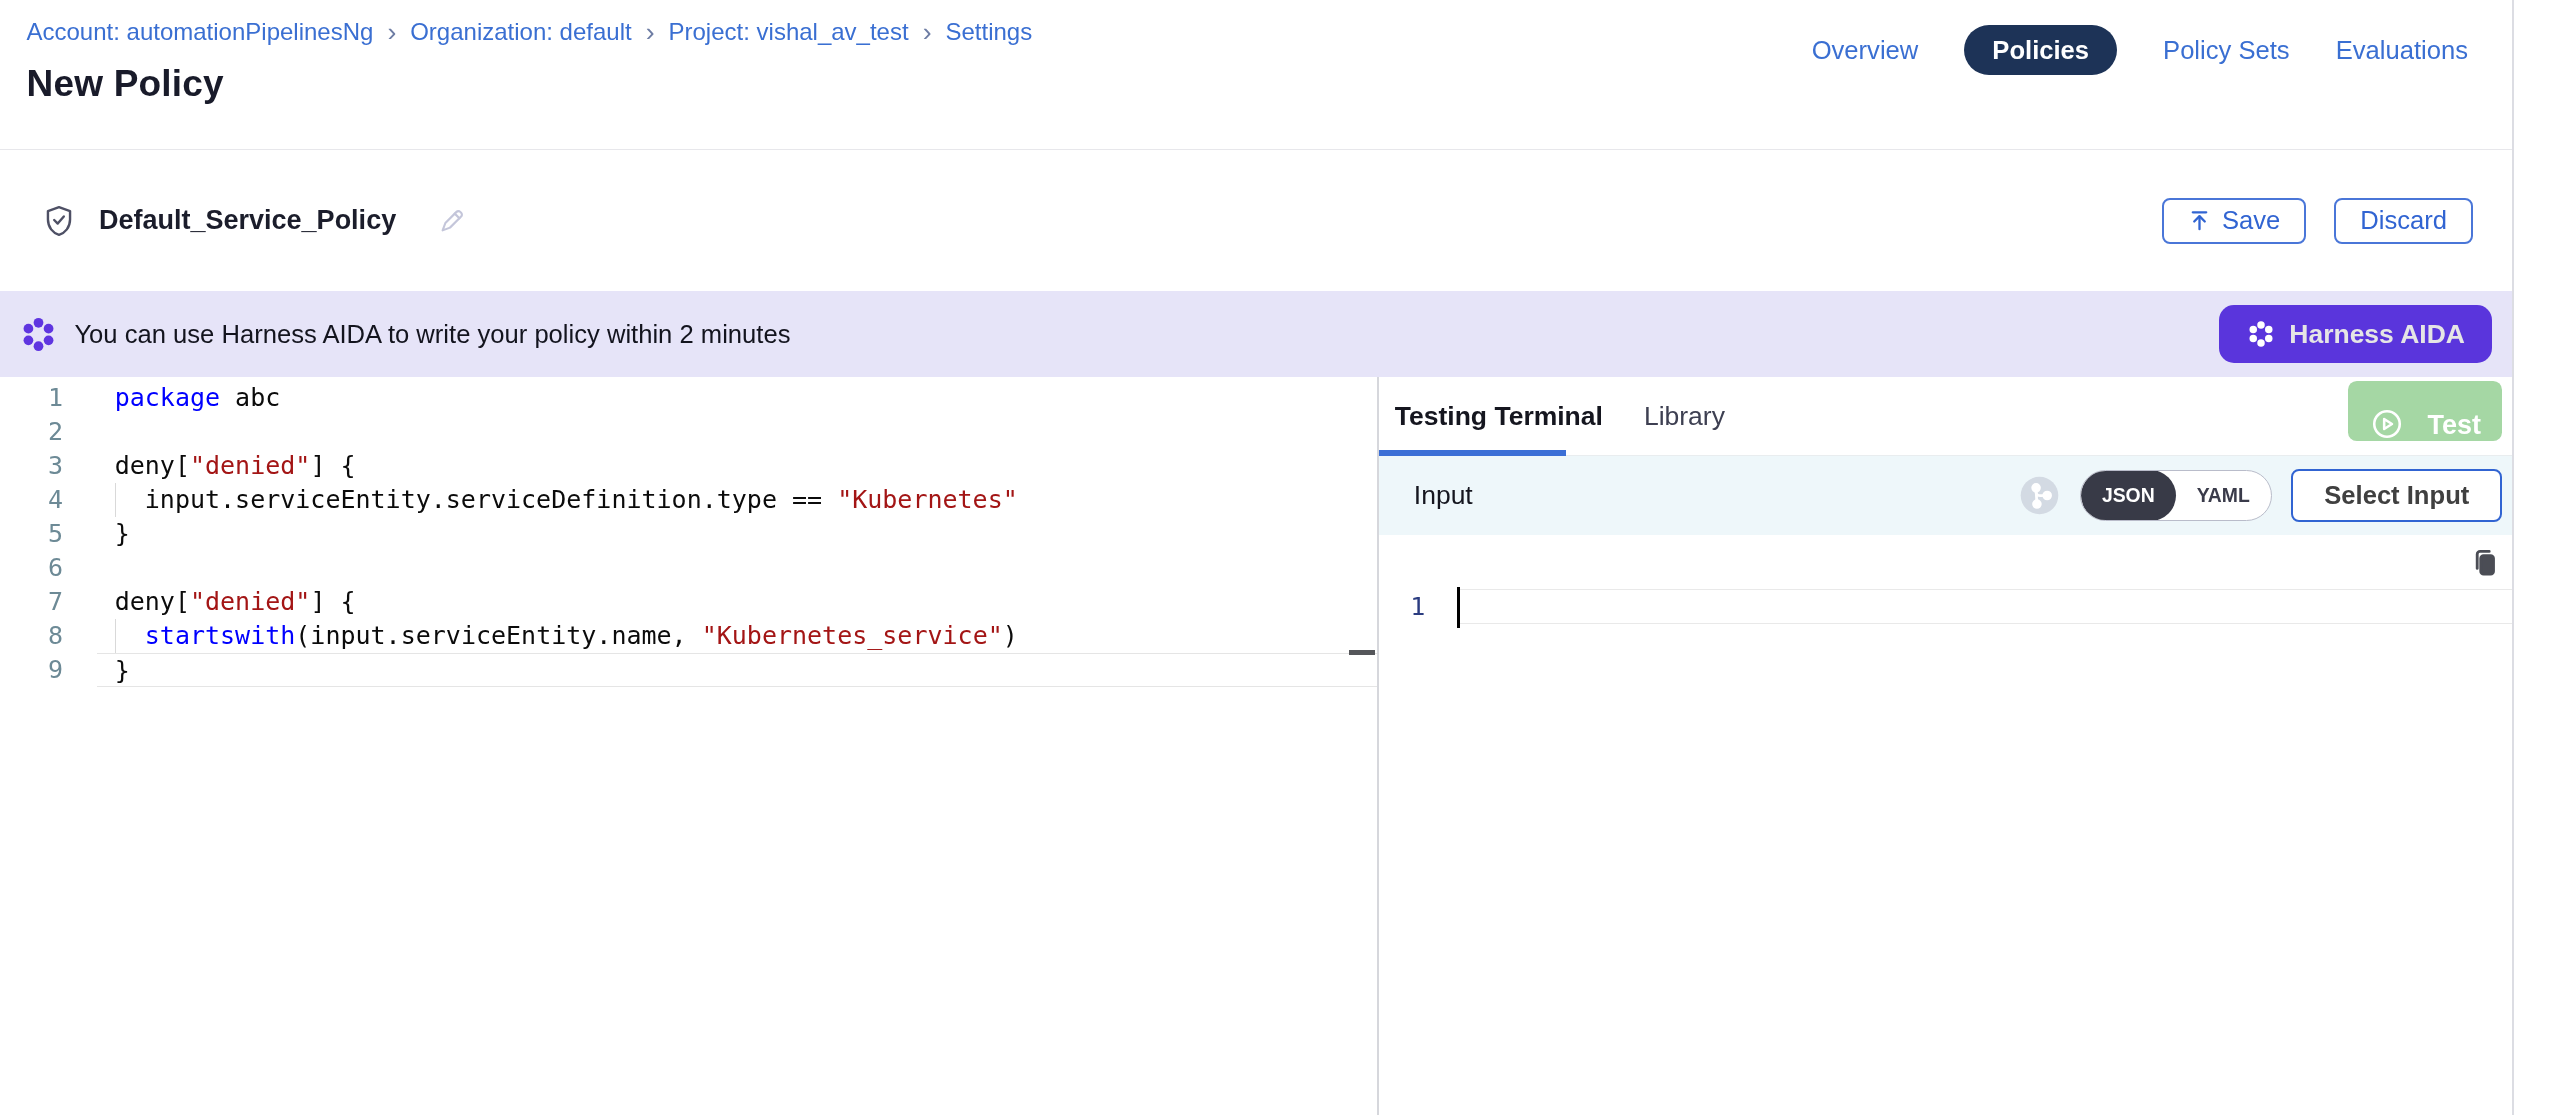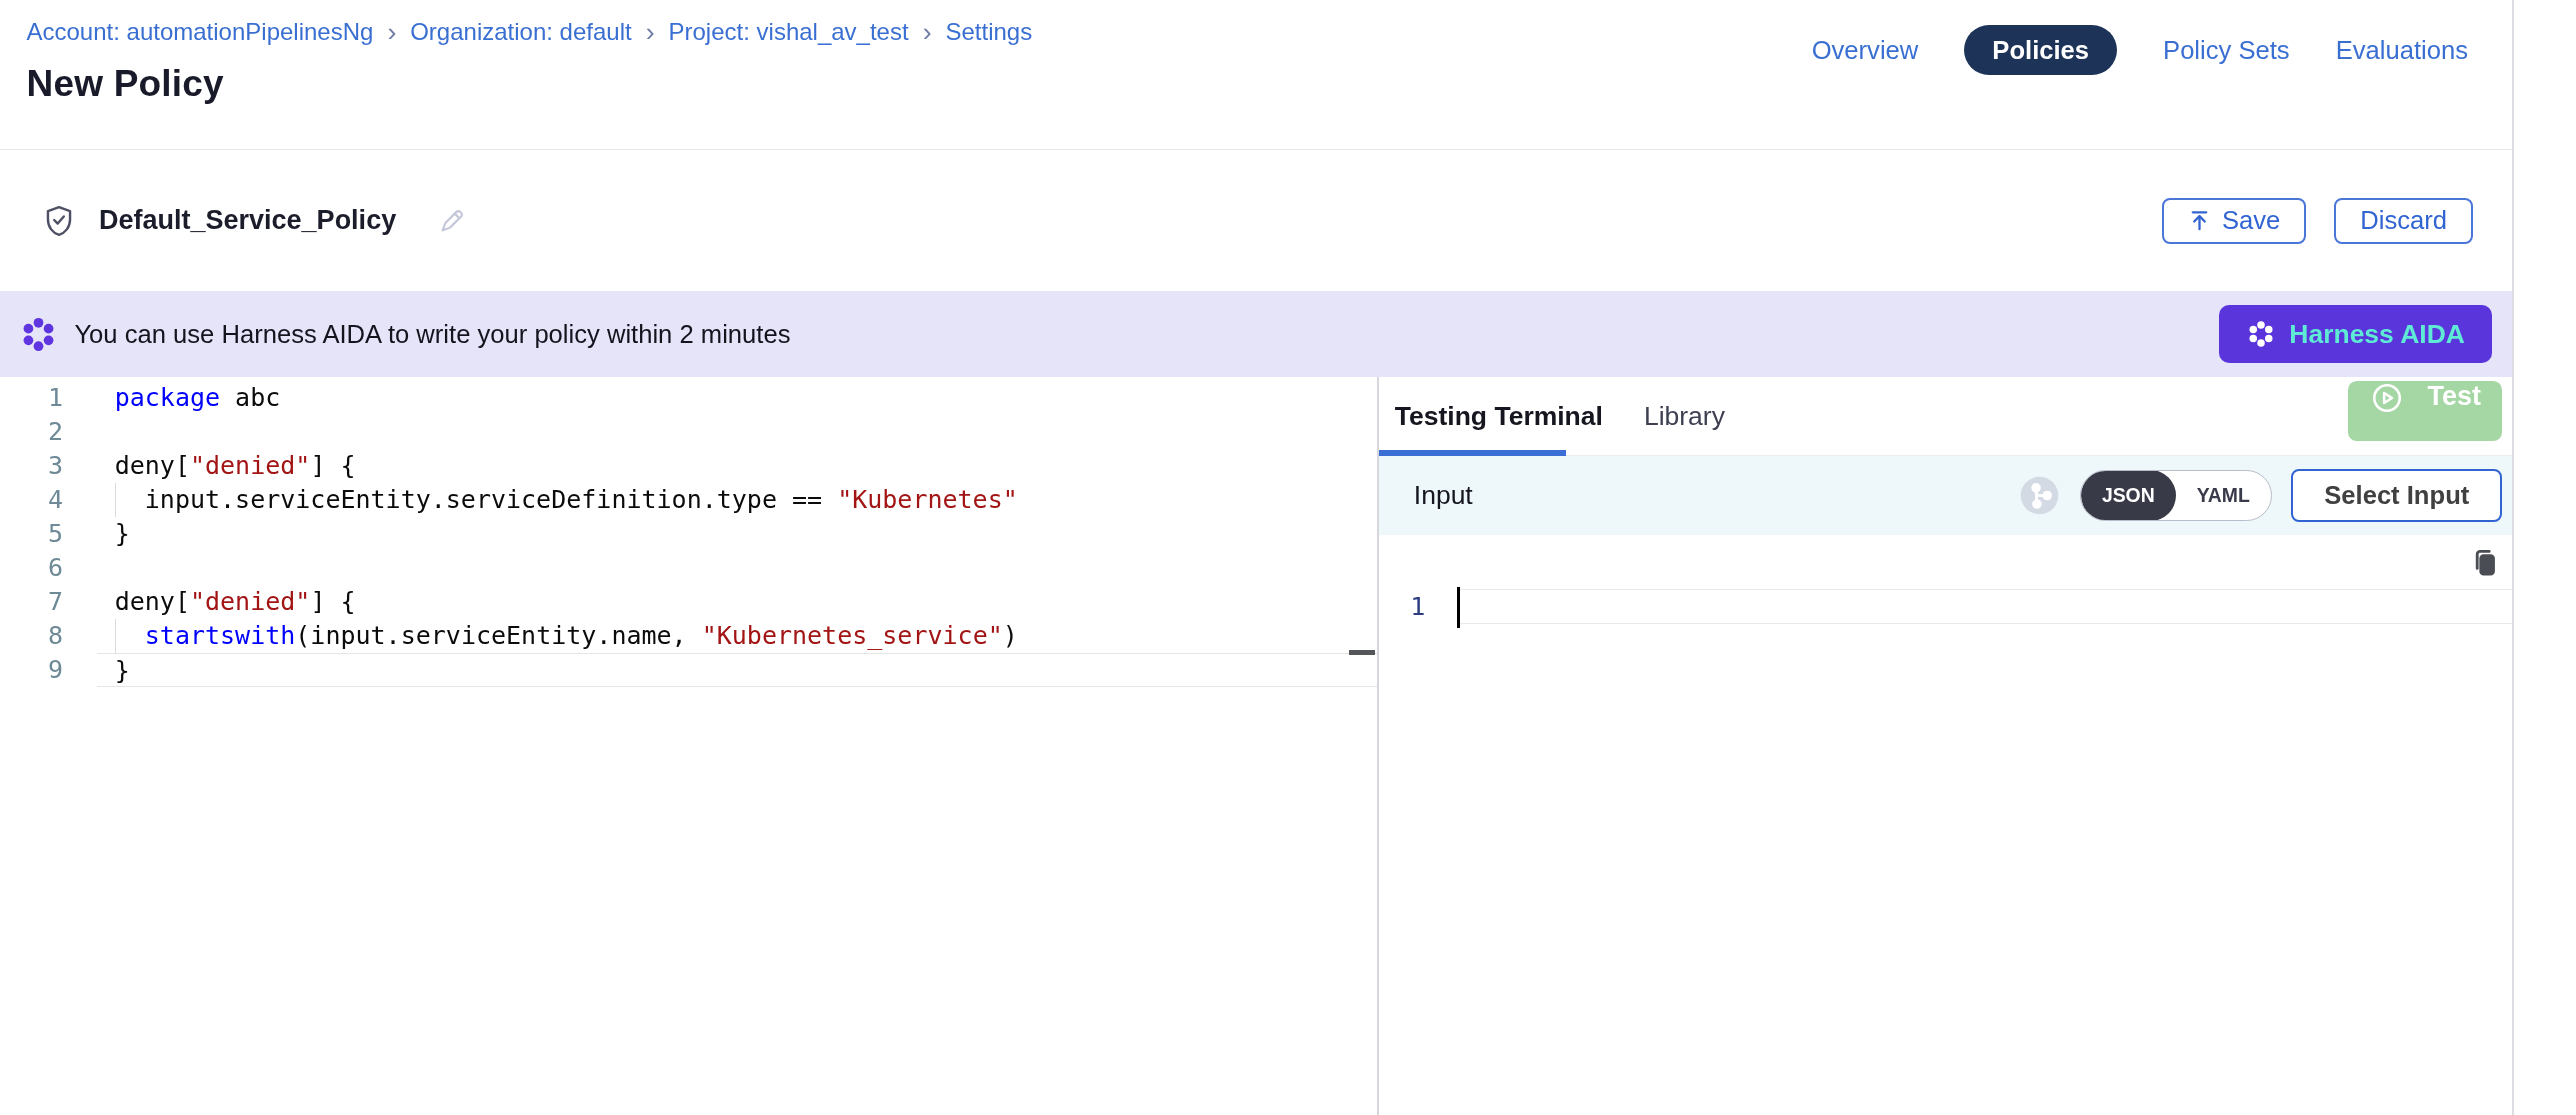--- a/index.html
+++ b/index.html
@@ -25,21 +25,21 @@
   .policy-name { font-size:27px; font-weight:bold; color:#1b1d2b; }
   .edit-pencil { margin-left:17.7px; }
   .policy-actions { margin-left:auto; display:flex; align-items:center; gap:28px; }
   .btn-outline { display:flex; align-items:center; justify-content:center; gap:10.6px; height:46px; padding:0 24px;
     border:2.2px solid #4a76d8; border-radius:8px; background:#fff; color:#3164d2; font-size:25.6px; font-weight:400; cursor:pointer; }
 
   
   .banner { height:86px; background:var(--banner-bg); display:flex; align-items:center; padding:0 22px 0 19.4px; }
   .banner-msg { margin-left:16px; font-size:25.6px; color:#13141e; }
   .aida-btn { margin-left:auto; display:flex; align-items:center; gap:13.2px; height:58px; padding:0 27px;
-    background:var(--aida-purple); color:#5eead4; border:none; border-radius:10px; font-size:26.5px; font-weight:bold; cursor:pointer; }
+    background:var(--aida-purple); color:#e5e5e5; border:none; border-radius:15px; font-size:26.5px; font-weight:bold; cursor:pointer; }
 
   
   .main { display:flex; height:739px; }
   .editor { width:1377px; position:relative; padding-top:3.5px; background:#fff; flex:none; }
   .code-line { display:flex; height:34px; line-height:34px; font-family:"DejaVu Sans Mono", monospace; font-size:25px; }
   .gutter { flex:none; width:97px; text-align:right; padding-right:34px; color:var(--line-number-slate); }
   .code { flex:1; padding-left:17.7px; white-space:pre; color:#0b0b0b; position:relative; }
   [data-tok="keyword"] { color:var(--code-keyword); }
   [data-tok="string"]  { color:var(--code-string); }
   .code-line.indented .code::before { content:""; position:absolute; left:17.7px; top:0; bottom:0; width:1.3px; background:#d9d9d9; }
@@ -48,21 +48,21 @@
 
   .vline { width:1.8px; background:#d6d7dc; flex:none; }
 
   
   .right-panel { width:1135px; flex:none; display:flex; flex-direction:column; position:relative; background:#fff; }
   .panel-tabs { height:79px; position:relative; display:flex; align-items:center; gap:41px; padding-left:16px; border-bottom:0.9px solid #e9edef; }
   .ptab { font-size:26.5px; color:#3e4052; cursor:pointer; }
   .ptab.active { font-weight:bold; color:#15161f; }
   .ptab-underline { position:absolute; left:0; bottom:-0.9px; width:187px; height:6.2px; background:#3b6fd6; }
   .test-btn { position:absolute; top:4.4px; right:11.5px; width:154px; height:60px; background:var(--test-green); border:none; border-radius:8.8px;
-    color:#fff; font-size:27px; font-weight:bold; display:flex; align-items:flex-start; justify-content:center; gap:24px; cursor:pointer; }
+    color:#fff; font-size:27px; font-weight:bold; display:flex; align-items:flex-end; justify-content:center; gap:24px; cursor:pointer; }
 
   .input-header { height:79px; background:var(--input-header-bg); display:flex; align-items:center; padding:0 11.5px 0 35px; }
   .input-label { font-size:26.5px; color:#15161f; }
   .input-header-right { margin-left:auto; display:flex; align-items:center; gap:19.4px; }
   .fmt-toggle { display:flex; align-items:center; height:51px; border:1.8px solid #b9bcca; border-radius:882px; background:#fff; overflow:hidden; }
   .fmt-seg { font-size:19.4px; font-weight:bold; padding:12px 21px; height:51px; display:flex; align-items:center; cursor:pointer; color:#3a3b4a; }
   .fmt-seg.selected { background:var(--toggle-dark); color:#fff; border-radius:882px; }
   .select-input-btn { height:53px; padding:0 31px; background:#fff; border:2.2px solid #3164d2; border-radius:8px;
     color:#404040; font-size:25.6px; font-weight:bold; cursor:pointer; }
 

